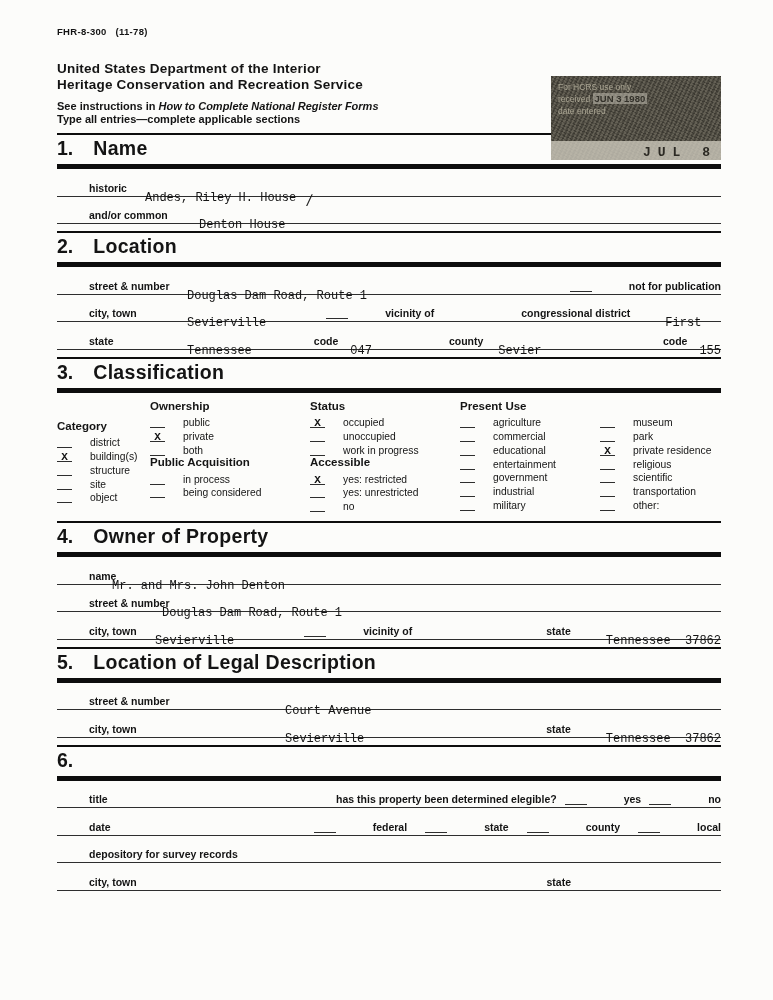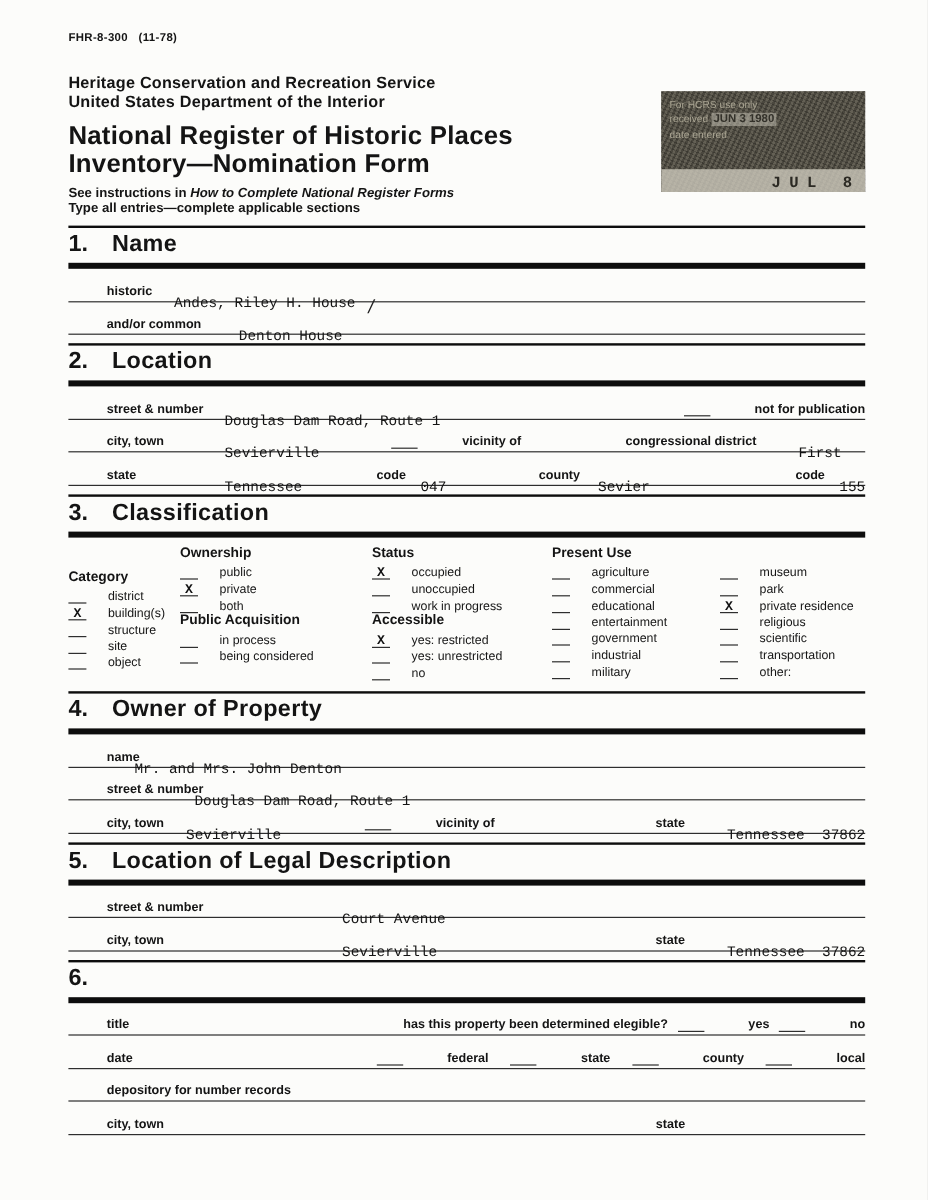--- a/index.html
+++ b/index.html
@@ -102,28 +102,24 @@
     <div>
       <span>received</span>
       <span class="stamp-date">JUN 3 1980</span>
     </div>
     <div>date entered</div>
     <div class="stamp-band"></div>
     <div class="stamp-jul">JUL 8</div>
   </div>
 
   <div class="dept">
+    <div>United States Department of the Interior</div>
     <div>Heritage Conservation and Recreation Service</div>
-    <div>United States Department of the Interior</div>
-  </div>
-
-  <div class="main-title">
-    <div>National Register of Historic Places</div>
-    <div>Inventory—Nomination Form</div>
-  </div>
+  </div>
+
 
   <div class="instr">
     <div><span>See instructions in </span><span class="it">How to Complete National Register Forms</span></div>
     <div>Type all entries—complete applicable sections</div>
   </div>
 
   <div class="sec">
     <span class="sec-num">1.</span>
     <span class="sec-name">Name</span>
   </div>
@@ -420,21 +416,21 @@
       <span class="lbl">federal</span>
       <span class="blank gap18"></span>
       <span class="lbl">state</span>
       <span class="blank gap18"></span>
       <span class="lbl">county</span>
       <span class="blank gap18"></span>
       <span class="lbl">local</span>
     </span>
   </div>
   <div class="row">
-    <span class="lbl">depository for number records</span>
+    <span class="lbl">depository for survey records</span>
   </div>
   <div class="row">
     <span class="lbl">city, town</span>
     <span class="right-group mr150">
       <span class="lbl">state</span>
     </span>
   </div>
 
 </div>
 

